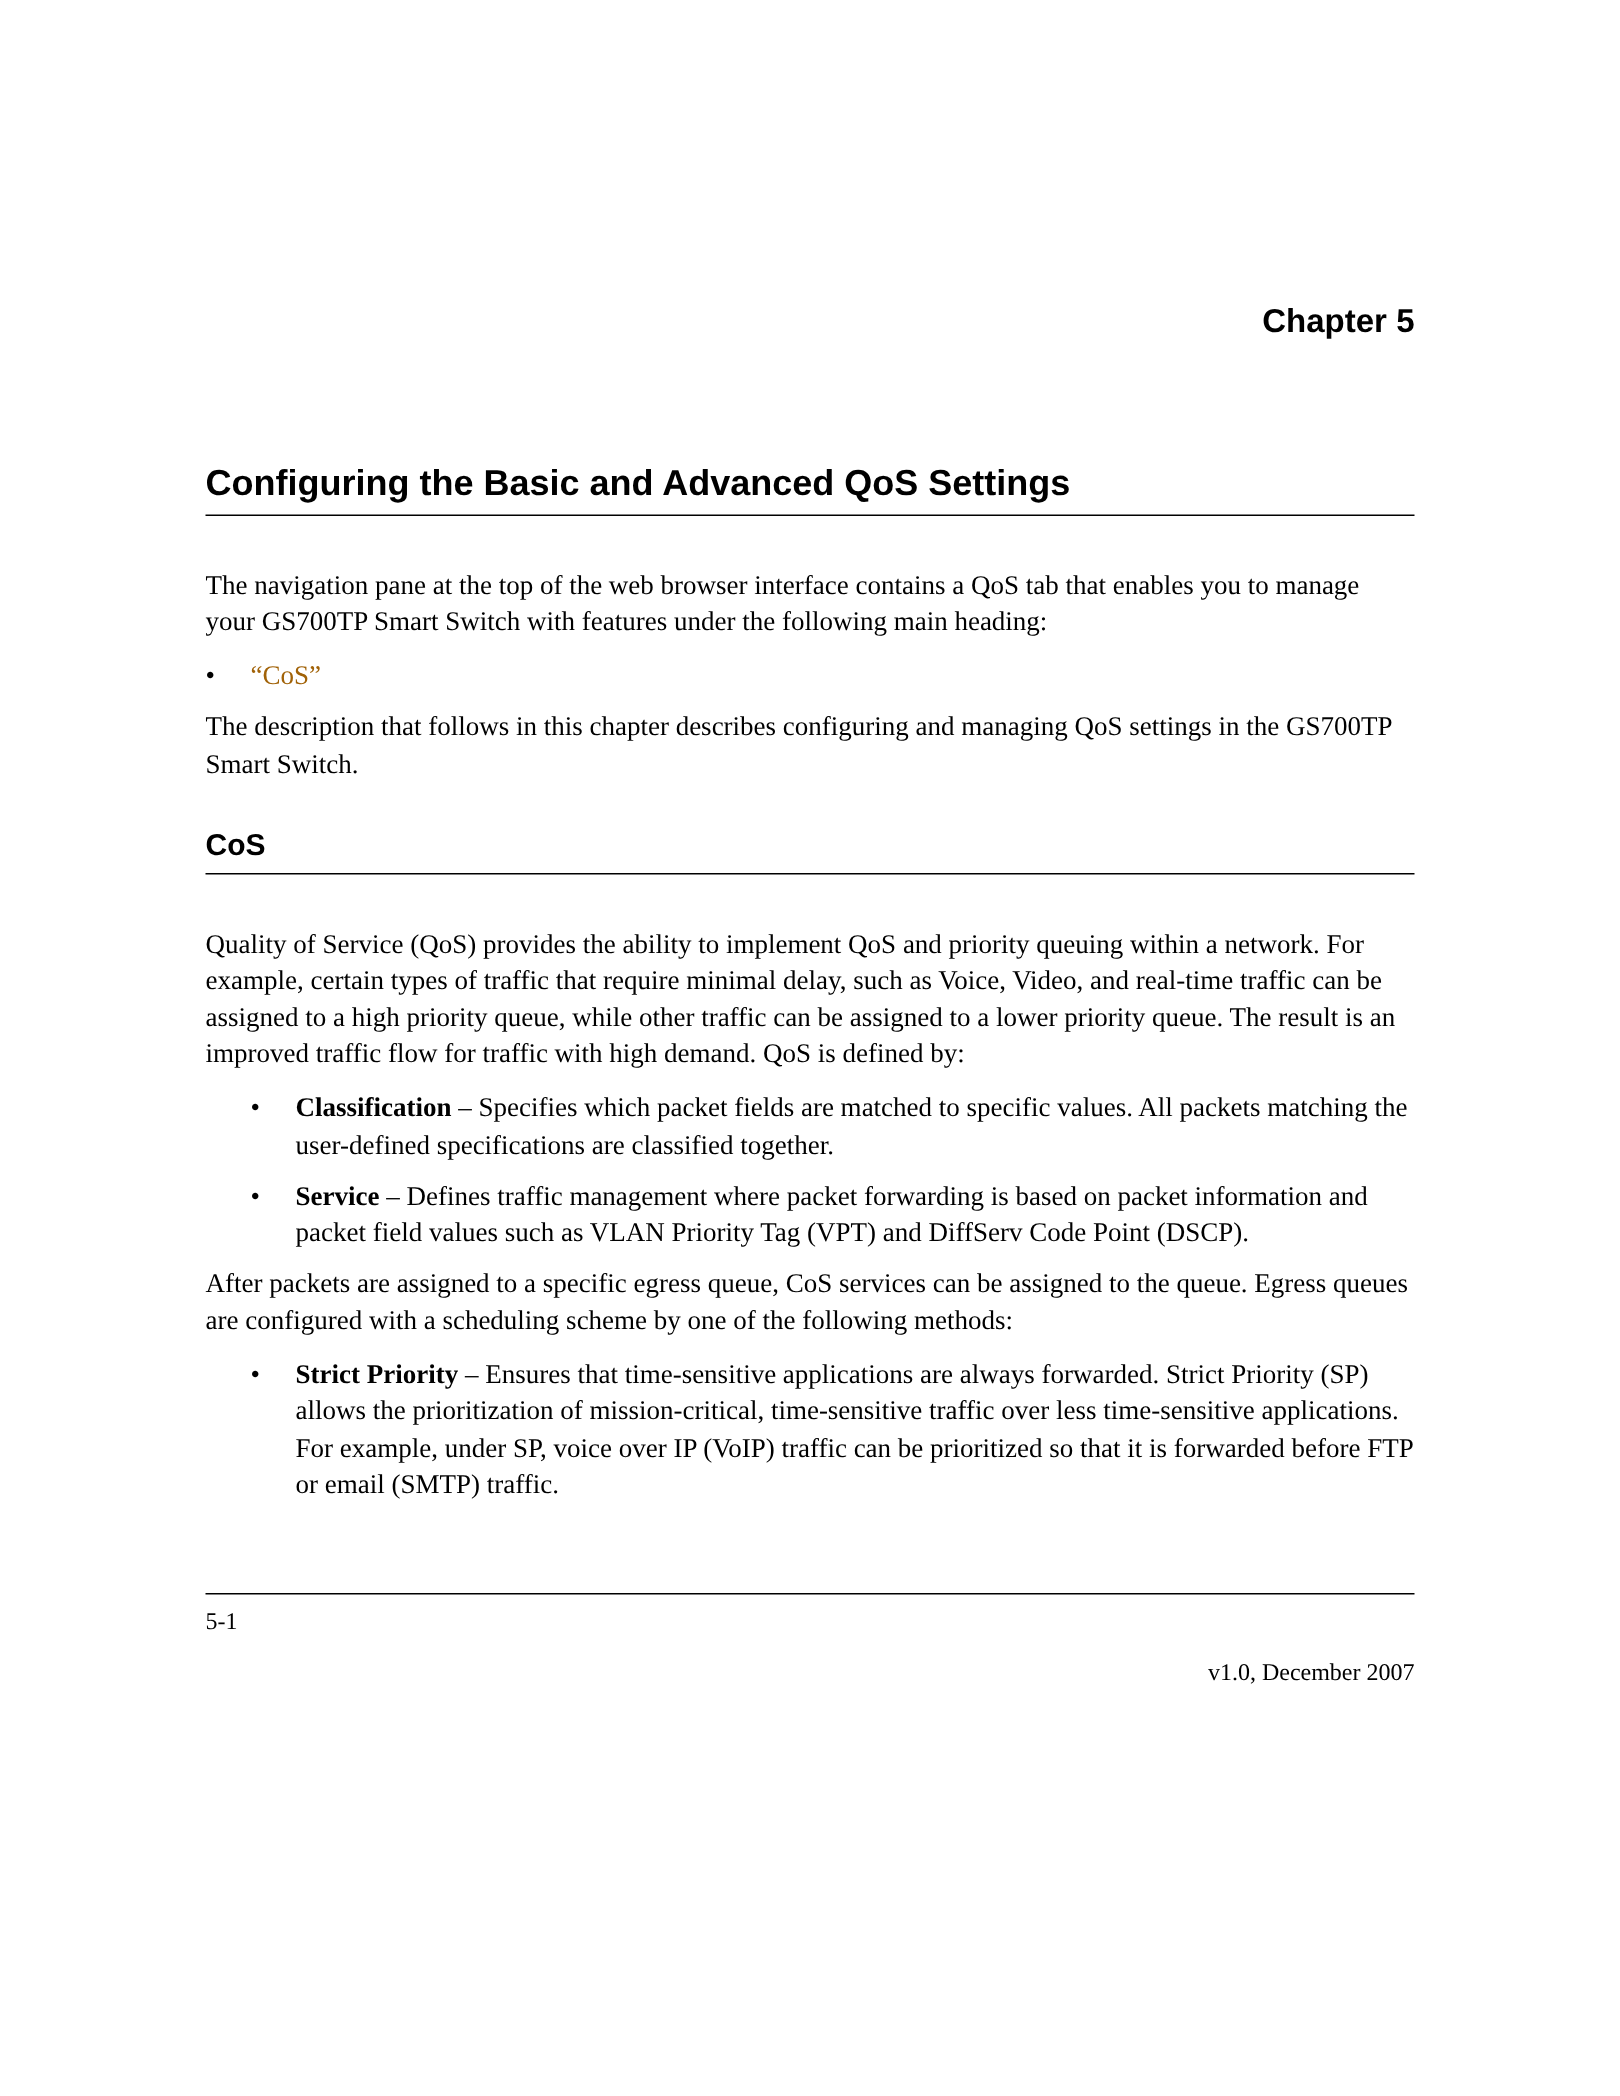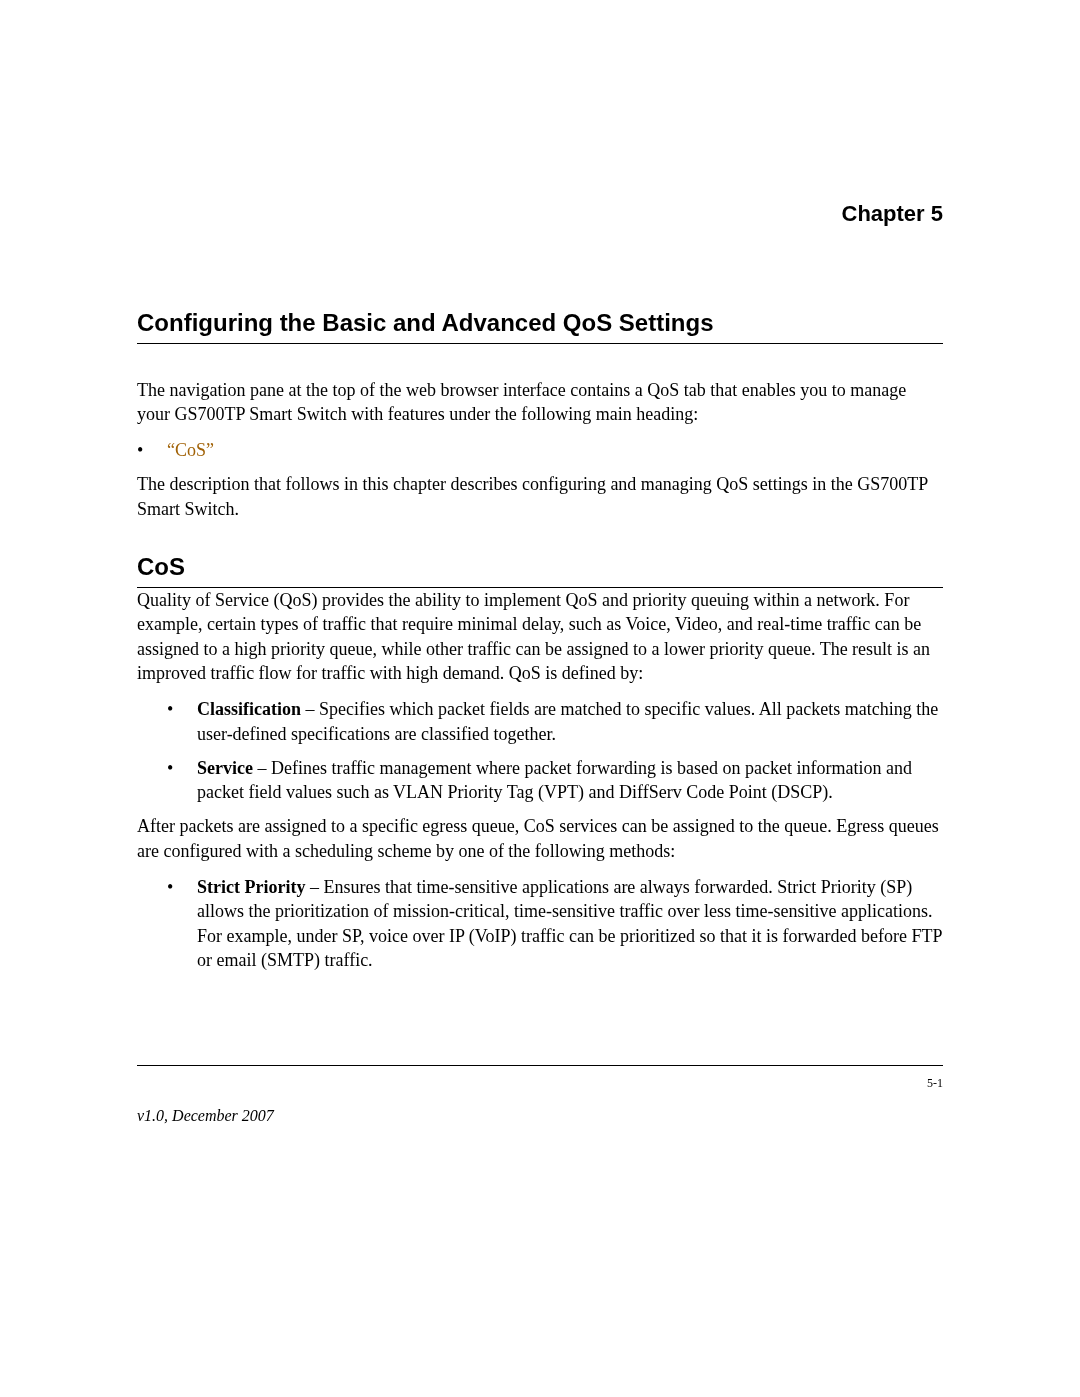--- a/index.html
+++ b/index.html
@@ -30,24 +30,25 @@
     font-family: Arial, Helvetica, sans-serif;
     font-weight: bold;
     font-size: 24px;
     border-bottom: 1.5px solid #000;
     padding-bottom: 6px;
     margin-bottom: 34px;
   }
   .subsection-heading {
     font-family: Arial, Helvetica, sans-serif;
     font-weight: bold;
-    font-size: 24px;
+    font-size: 20px;
     border-bottom: 1px solid #000;
     padding-bottom: 6px;
     margin-top: 32px;
+    margin-bottom: 34px;
   }
   .body-text {
     font-size: 18px;
     line-height: 1.35;
     margin-bottom: 12px;
   }
   .bullet-row {
     display: flex;
     flex-direction: row;
     align-items: flex-start;
@@ -74,27 +75,26 @@
   }
   .footer {
     position: absolute;
     bottom: 272px;
     left: 137px;
     right: 137px;
     border-top: 1px solid #000;
     padding-top: 10px;
   }
   .page-number {
-    text-align: right;
-    font-size: 12px;
+    text-align: left;
+    font-size: 16px;
     margin-bottom: 16px;
   }
   .version-line {
-    text-align: left;
-    font-style: italic;
+    text-align: right;
     font-size: 16px;
   }
 </style>
 </head>
 <body>
 
 <div class="page">
 
   <div class="chapter-header">
     <div>Chapter 5</div>

